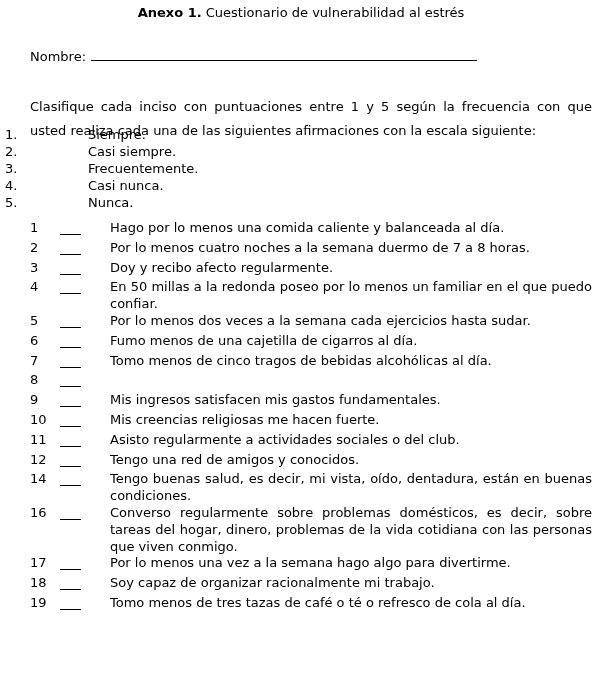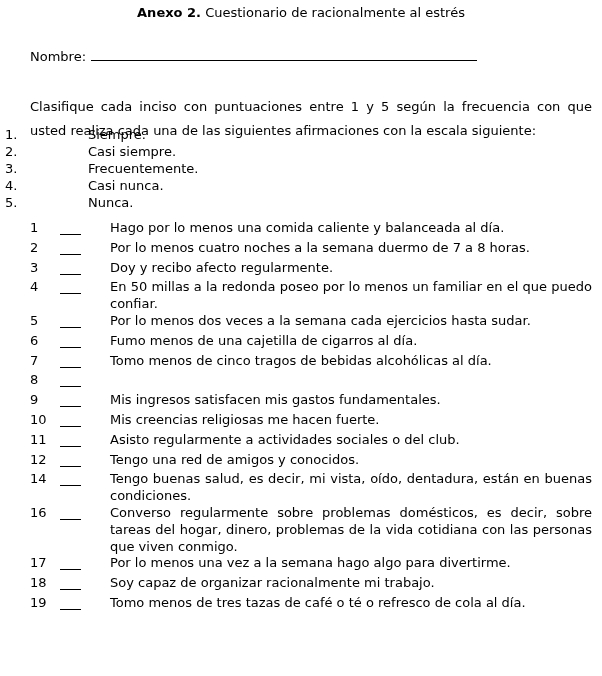--- a/index.html
+++ b/index.html
@@ -90,21 +90,21 @@
     text-align: justify;
     text-align-last: left;
   }
 </style>
 </head>
 <body>
 
 <div class="page">
 
   <div class="title">
-    <span class="bold">Anexo 2.</span><span> Cuestionario de racionalmente al estrés</span>
+    <span class="bold">Anexo 1.</span><span> Cuestionario de vulnerabilidad al estrés</span>
   </div>
 
   <div class="name-row">
     <span>Nombre:</span><span class="name-line"></span>
   </div>
 
   <div class="instructions">Clasifique cada inciso con puntuaciones entre 1 y 5 según la frecuencia con que usted realiza cada una de las siguientes afirmaciones con la escala siguiente:</div>
 
   <div class="scale">
     <div class="scale-row">

